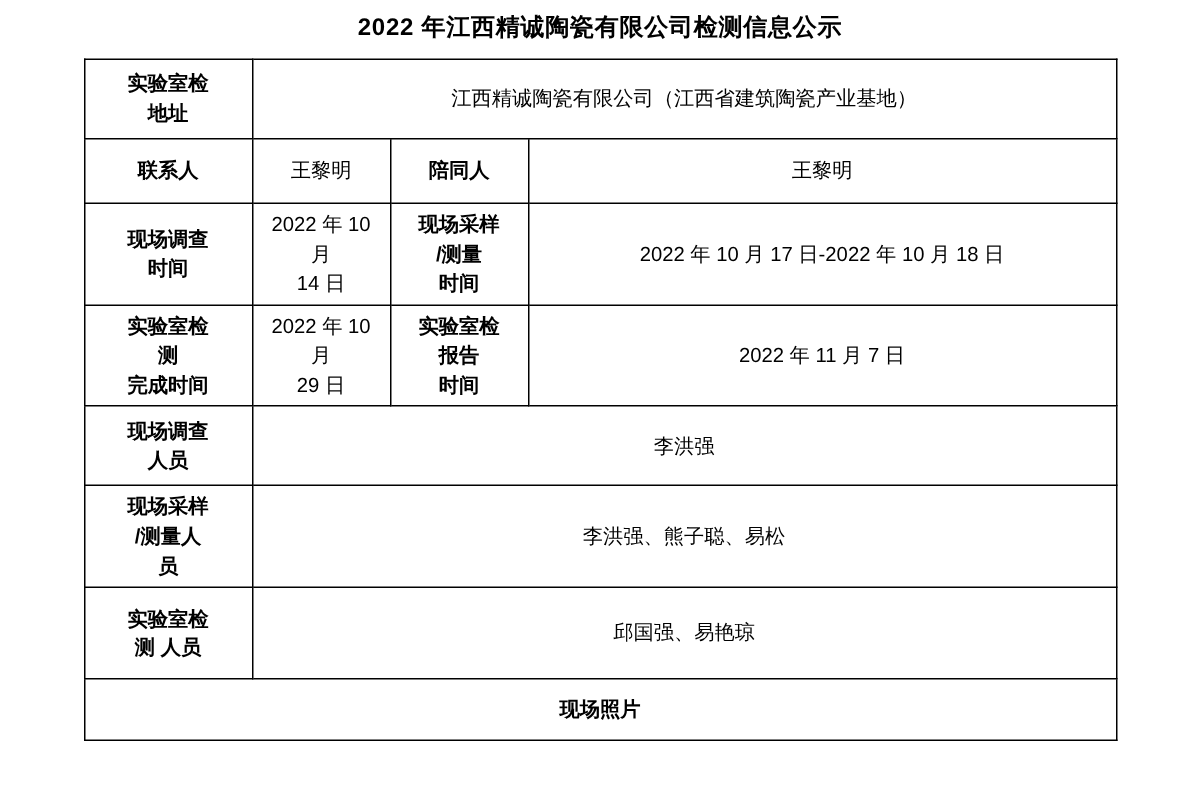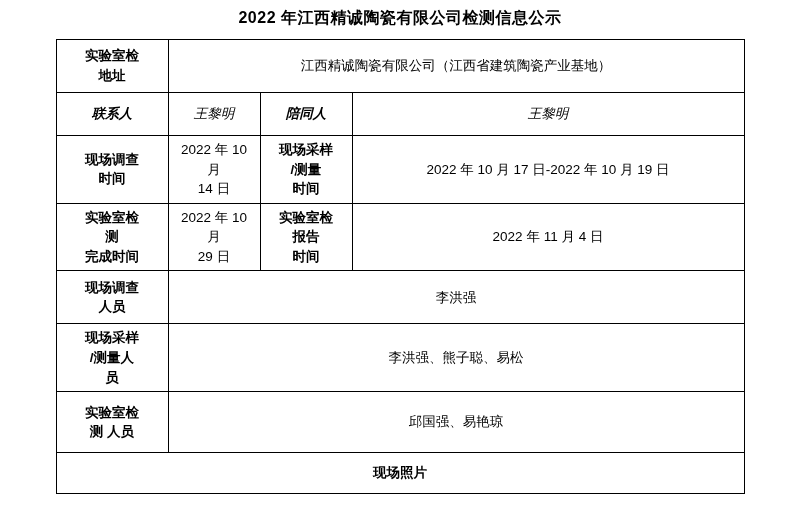--- a/index.html
+++ b/index.html
@@ -44,21 +44,21 @@
     word-break: break-all;
   }
   td.label {
     font-weight: bold;
   }
   td.value {
     font-weight: normal;
   }
   .r1 td { height: 44px; }
   .r2 td { height: 44px; }
-  .r3 td { height: 34px; font-style: italic; }
+  .r3 td { height: 34px; }
   .r4 td { height: 54px; }
   .r5 td { height: 54px; }
   .r6 td { height: 44px; }
   .r7 td { height: 52px; }
   .r8 td { height: 52px; }
   .r9 td { height: 32px; }
   .photo-row td {
     font-weight: bold;
   }
 </style>
@@ -89,32 +89,32 @@
         <td class="value">王黎明</td>
       </tr>
       <tr class="r4">
         <td class="label" style="white-space:pre-line">现场调查
 时间</td>
         <td class="value" style="white-space:pre-line">2022 年 10 月
 14 日</td>
         <td class="label" style="white-space:pre-line">现场采样
 /测量
 时间</td>
-        <td class="value">2022 年 10 月 17 日-2022 年 10 月 19 日</td>
+        <td class="value">2022 年 10 月 17 日-2022 年 10 月 18 日</td>
       </tr>
       <tr class="r5">
         <td class="label" style="white-space:pre-line">实验室检
 测
 完成时间</td>
         <td class="value" style="white-space:pre-line">2022 年 10 月
 29 日</td>
         <td class="label" style="white-space:pre-line">实验室检
 报告
 时间</td>
-        <td class="value">2022 年 11 月 4 日</td>
+        <td class="value">2022 年 11 月 7 日</td>
       </tr>
       <tr class="r6">
         <td class="label" style="white-space:pre-line">现场调查
 人员</td>
         <td class="value" colspan="3">李洪强</td>
       </tr>
       <tr class="r7">
         <td class="label" style="white-space:pre-line">现场采样
 /测量人
 员</td>

